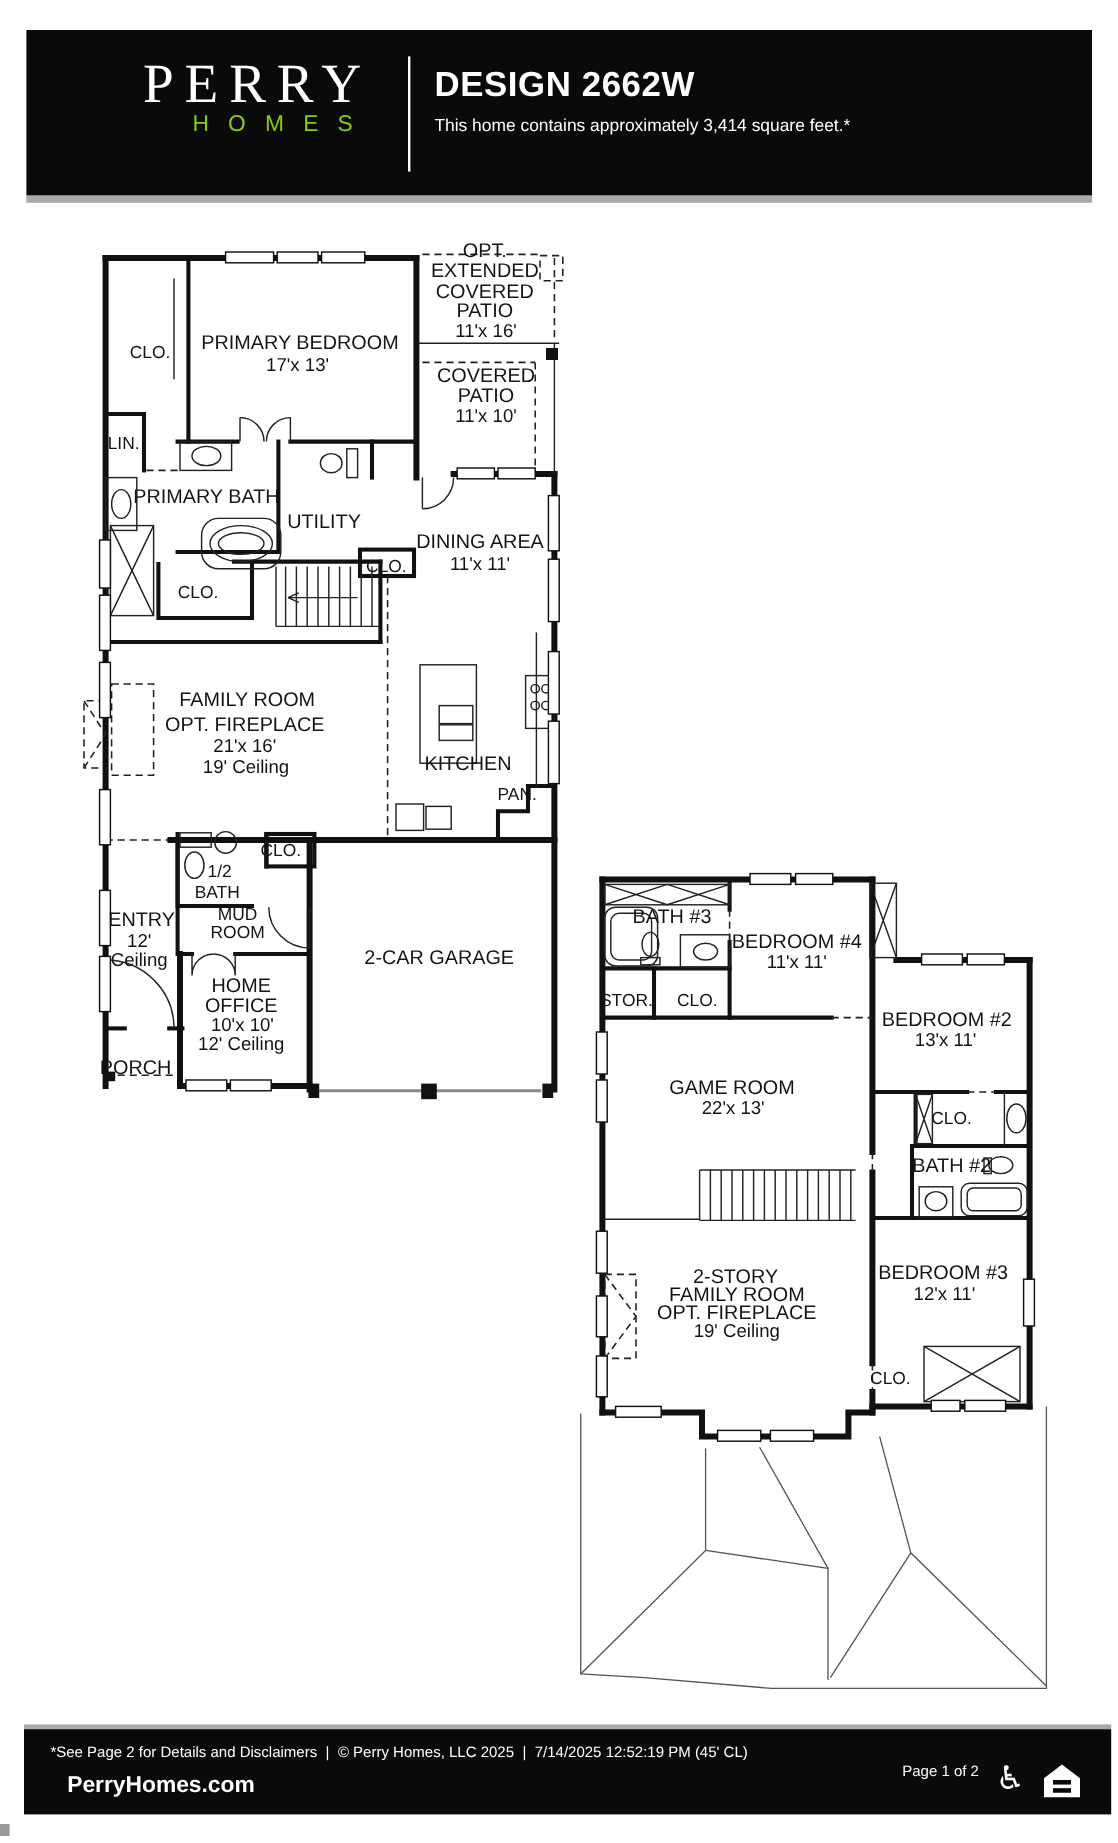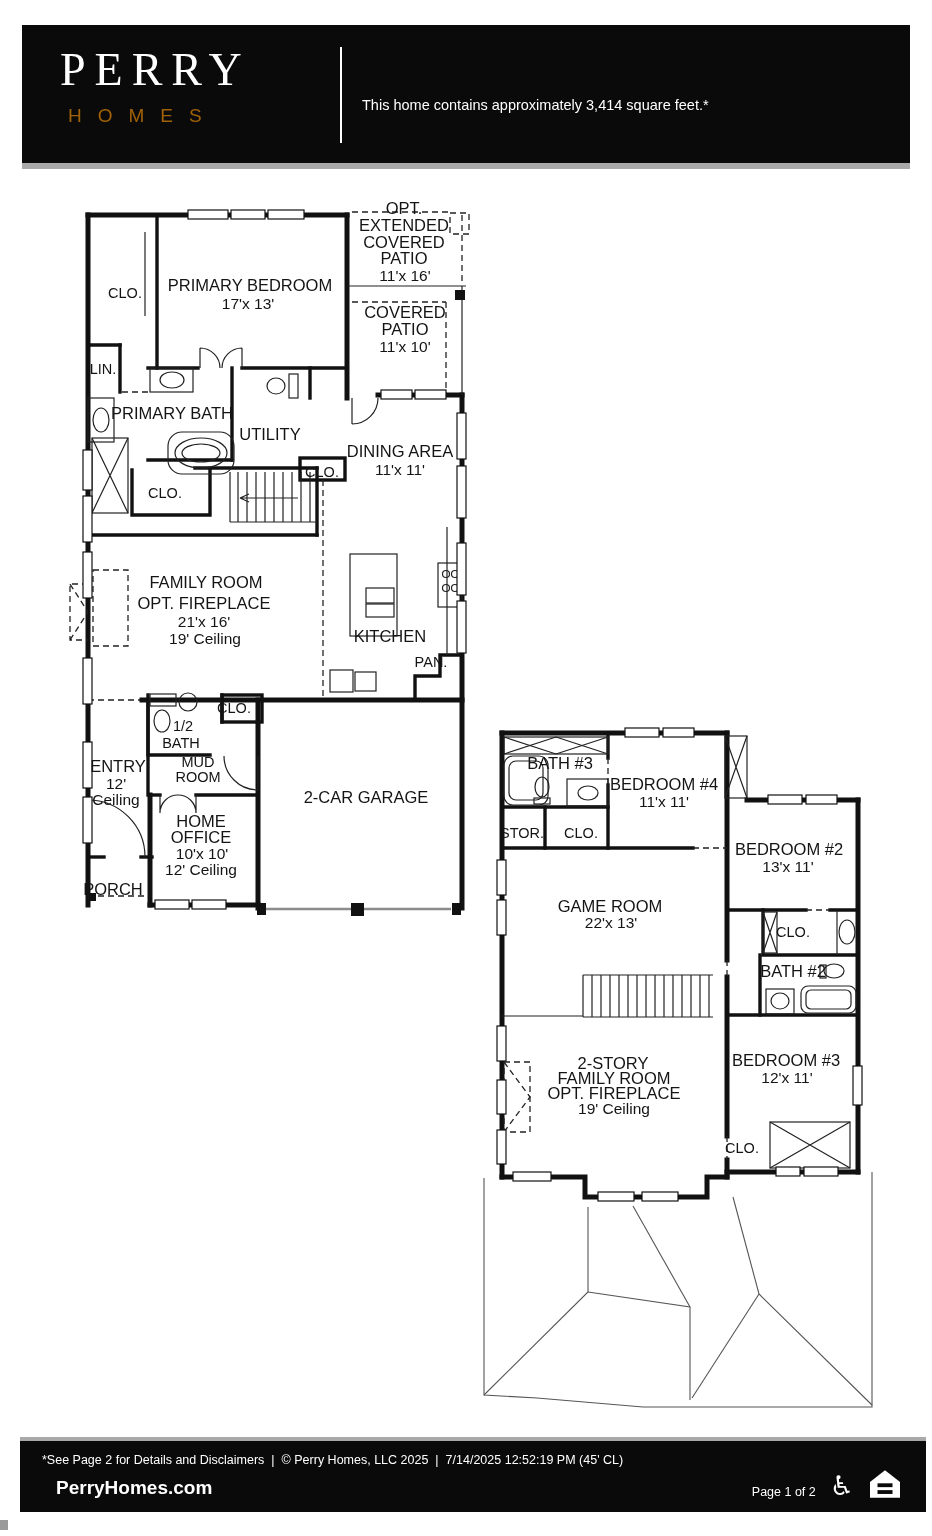--- a/index.html
+++ b/index.html
@@ -1,34 +1,34 @@
 <!DOCTYPE html>
 <html><head>
 <meta charset="utf-8">
 <style>
   html,body{margin:0;padding:0;background:#ffffff;}
   body{width:932px;height:1536px;position:relative;font-family:"Liberation Sans",sans-serif;overflow:hidden;}
 
   
   .hdr{position:absolute;left:22px;top:25px;width:888px;height:138px;background:#0a0a0a;color:#fff;}
   .hdr-gray{position:absolute;left:22px;top:163px;width:888px;height:6px;background:#a9a9a9;}
-  .logo{position:absolute;left:38px;top:22px;width:250px;text-align:left;}
+  .logo{position:absolute;left:38px;top:22px;width:250px;text-align:right;}
   .logo-top{font-family:"Liberation Serif",serif;font-size:46px;letter-spacing:9px;color:#fff;line-height:1;}
-  .logo-bot{font-family:"Liberation Sans",sans-serif;font-size:19px;letter-spacing:16px;color:#a16207;margin-top:12px;text-indent:8px;}
+  .logo-bot{font-family:"Liberation Sans",sans-serif;font-size:19px;letter-spacing:16px;color:#84cc16;text-indent:8px;}
   .hdr-div{position:absolute;left:318px;top:22px;width:2px;height:96px;background:#ffffff;}
   .hdr-title{position:absolute;left:340px;top:30px;font-size:29px;font-weight:bold;letter-spacing:.5px;}
   .hdr-sub{position:absolute;left:340px;top:72px;font-size:14.5px;font-weight:normal;}
 
   
   .ftr-gray{position:absolute;left:20px;top:1437px;width:906px;height:4px;background:#a9a9a9;}
   .ftr{position:absolute;left:20px;top:1441px;width:906px;height:71px;background:#0a0a0a;color:#fff;}
   .ftr-line1{position:absolute;left:22px;top:12px;font-size:12.5px;color:#fff;white-space:nowrap;}
   .ftr-line1 .sep{padding:0 7px;}
   .ftr-site{position:absolute;left:36px;top:36px;font-size:19px;font-weight:bold;color:#fff;}
-  .ftr-right{position:absolute;right:24px;top:28px;display:flex;align-items:flex-end;gap:14px;}
+  .ftr-right{position:absolute;right:24px;top:28px;display:flex;align-items:flex-start;gap:14px;}
   .ftr-page{font-size:12.5px;color:#fff;}
   .access-icon{font-size:27px;line-height:1;color:#fff;font-family:"DejaVu Sans",sans-serif;}
   .corner-sq{position:absolute;left:0;top:1520px;width:8px;height:10px;background:#9a9a9a;}
 
   
   svg.plan{position:absolute;left:0;top:0;}
   .w5{stroke:#111;stroke-width:5;fill:none;stroke-linecap:square;}
   .w3{stroke:#111;stroke-width:3.4;fill:none;stroke-linecap:square;}
   .thin{stroke:#222;stroke-width:1.2;fill:none;}
   .roofln{stroke:#555;stroke-width:1.1;fill:none;}
@@ -42,20 +42,21 @@
 </style>
 </head>
 <body>
 
 <div class="hdr">
   <div class="logo">
     <div class="logo-top">PERRY</div>
     <div class="logo-bot">HOMES</div>
   </div>
   <div class="hdr-div"></div>
+  <div class="hdr-title">DESIGN 2662W</div>
   <div class="hdr-sub">This home contains approximately 3,414 square feet.*</div>
 </div>
 <div class="hdr-gray"></div>
 
 <svg class="plan" width="932" height="1536" viewBox="0 0 932 1536">
 
   <g>
     <path class="w5" d="M88,215 H347"></path>
     <path class="w5" d="M88,215 V905"></path>
     <path class="w5" d="M347,215 V398"></path>

